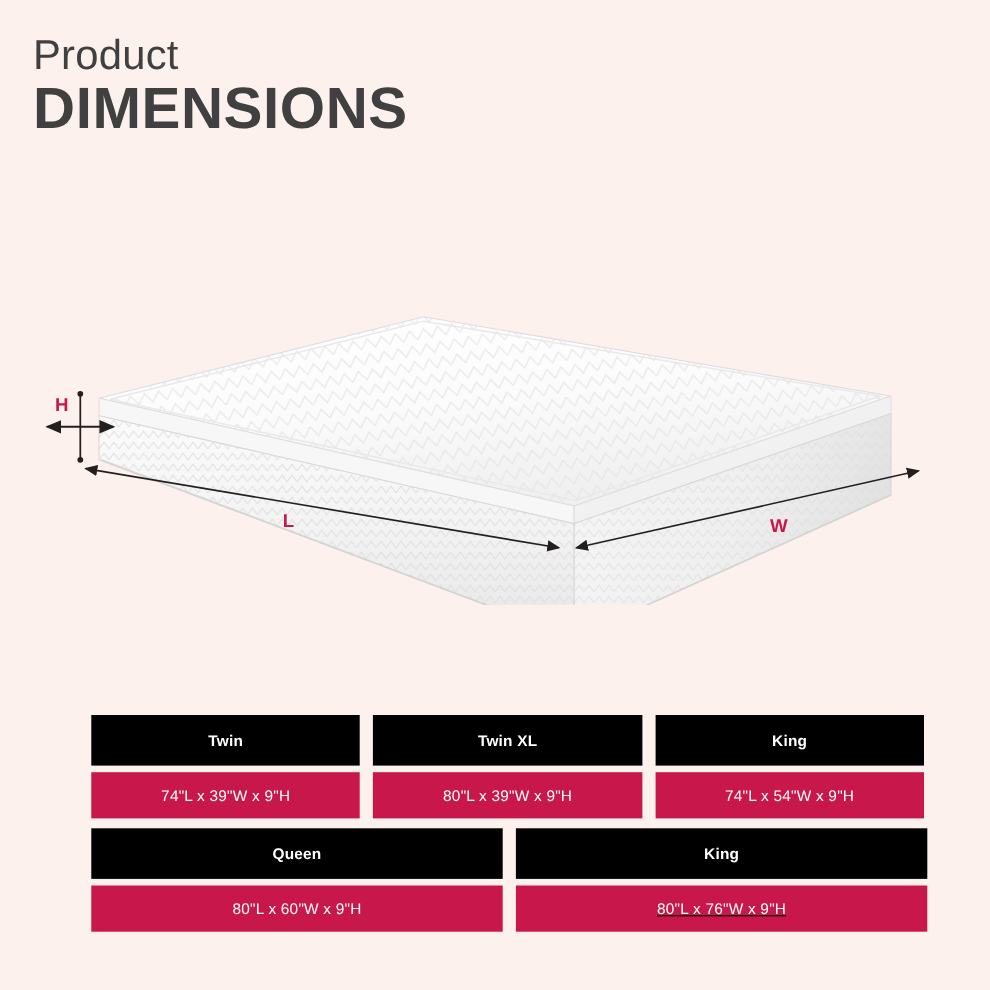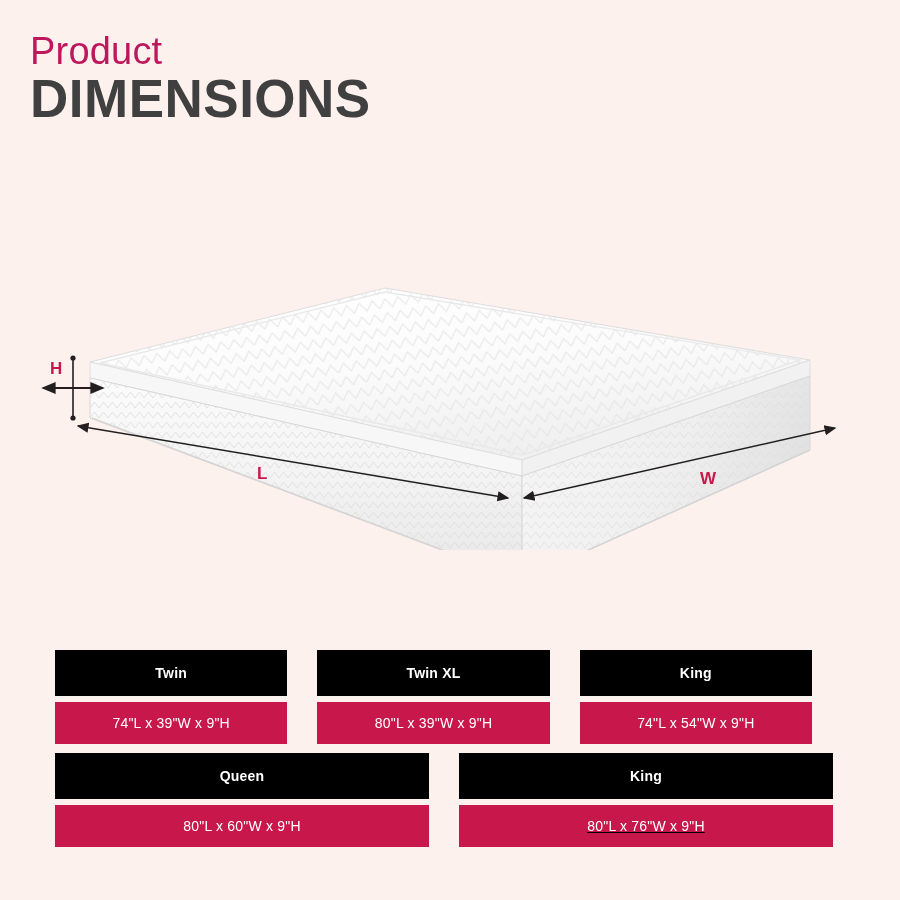--- a/index.html
+++ b/index.html
@@ -26,21 +26,21 @@
   
   .heading {
     position: absolute;
     left: 30px;
     top: 32px;
     line-height: 1;
   }
   .heading-line1 {
     font-size: 38px;
     font-weight: 400;
-    color: #be185d;
+    color: #404040;
     letter-spacing: 0.2px;
     display: block;
     margin-bottom: 2px;
   }
   .heading-line2 {
     font-size: 53px;
     font-weight: 700;
     color: #404040;
     letter-spacing: 0.5px;
     display: block;
@@ -65,38 +65,38 @@
     font-size: 17px;
     line-height: 1;
   }
   .dim-h { left: 50px; top: 360px; }
   .dim-l { left: 257px; top: 465px; }
   .dim-w { left: 700px; top: 470px; }
 
   
   .table-wrap {
     position: absolute;
-    left: 55px;
+    left: 83px;
     top: 650px;
     width: 757px;
   }
   .trow {
     display: flex;
     width: 100%;
   }
   .trow + .trow {
     margin-top: 9px;
   }
   .tcell {
     display: flex;
     flex-direction: column;
     flex: 1 1 0;
   }
   .tcell + .tcell {
-    margin-left: 18px;
+    margin-left: 0;
     padding-left: 12px;
   }
   .cell-head {
     background: #000000;
     color: #ffffff;
     font-size: 14px;
     font-weight: 700;
     height: 46px;
     display: flex;
     align-items: center;

